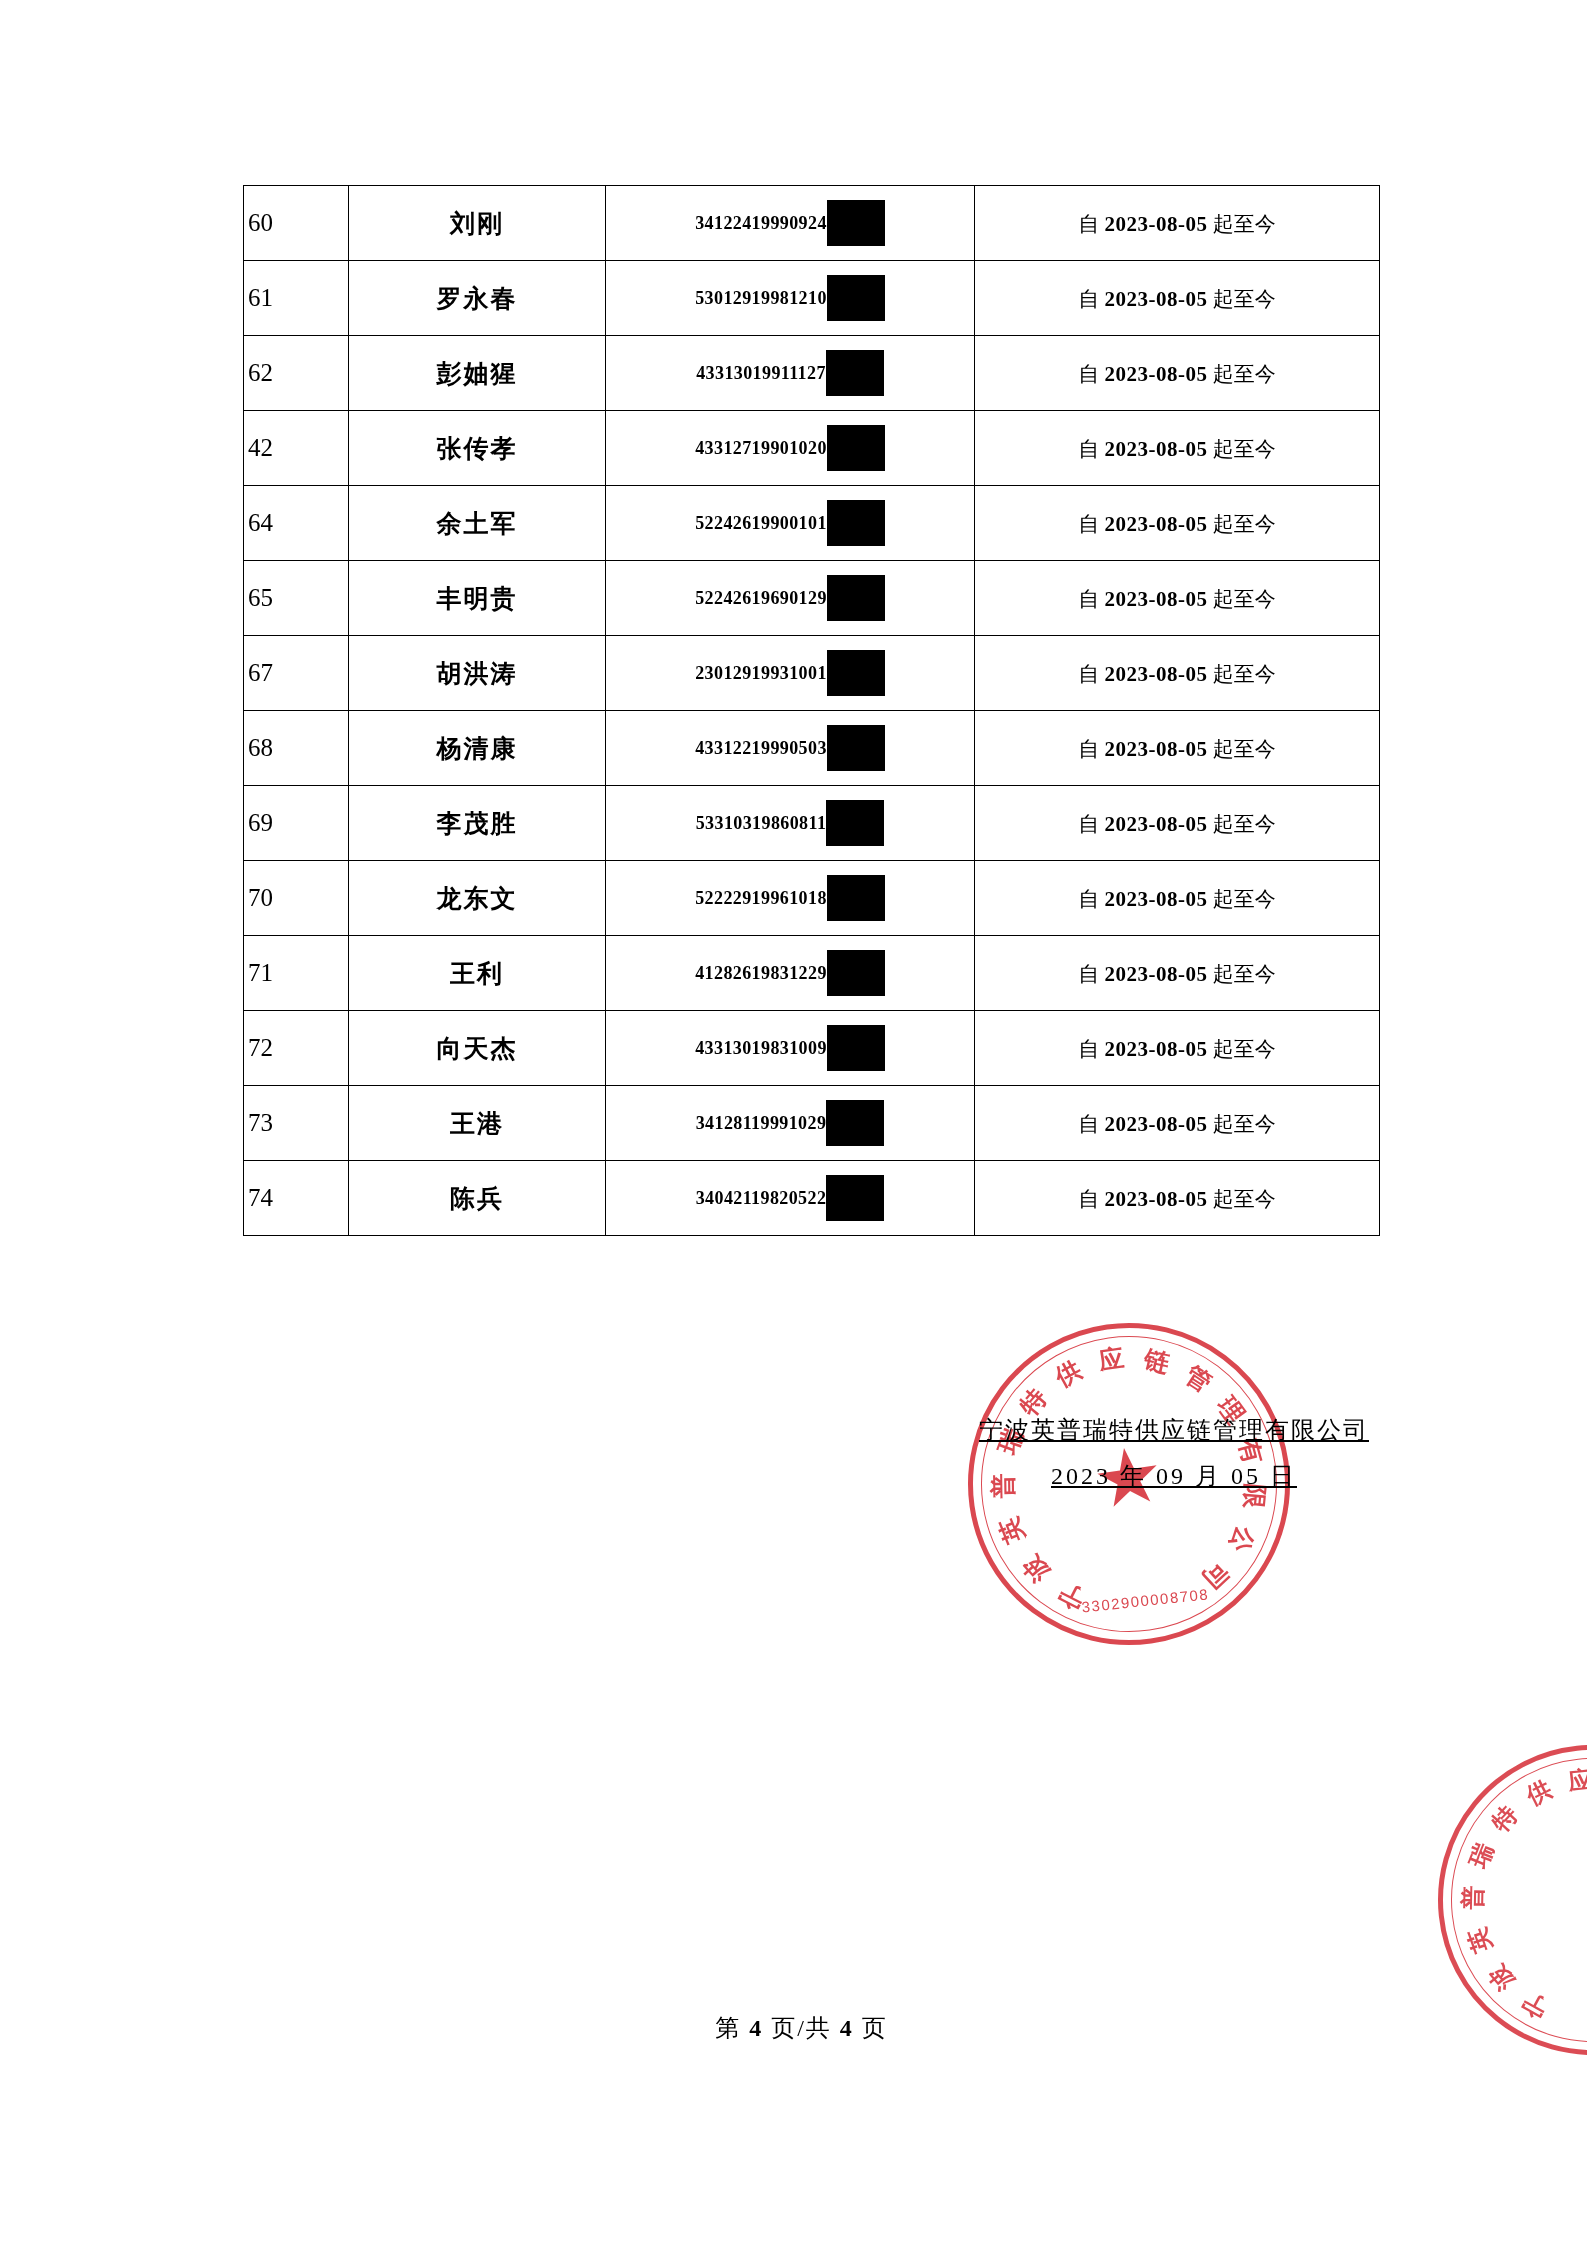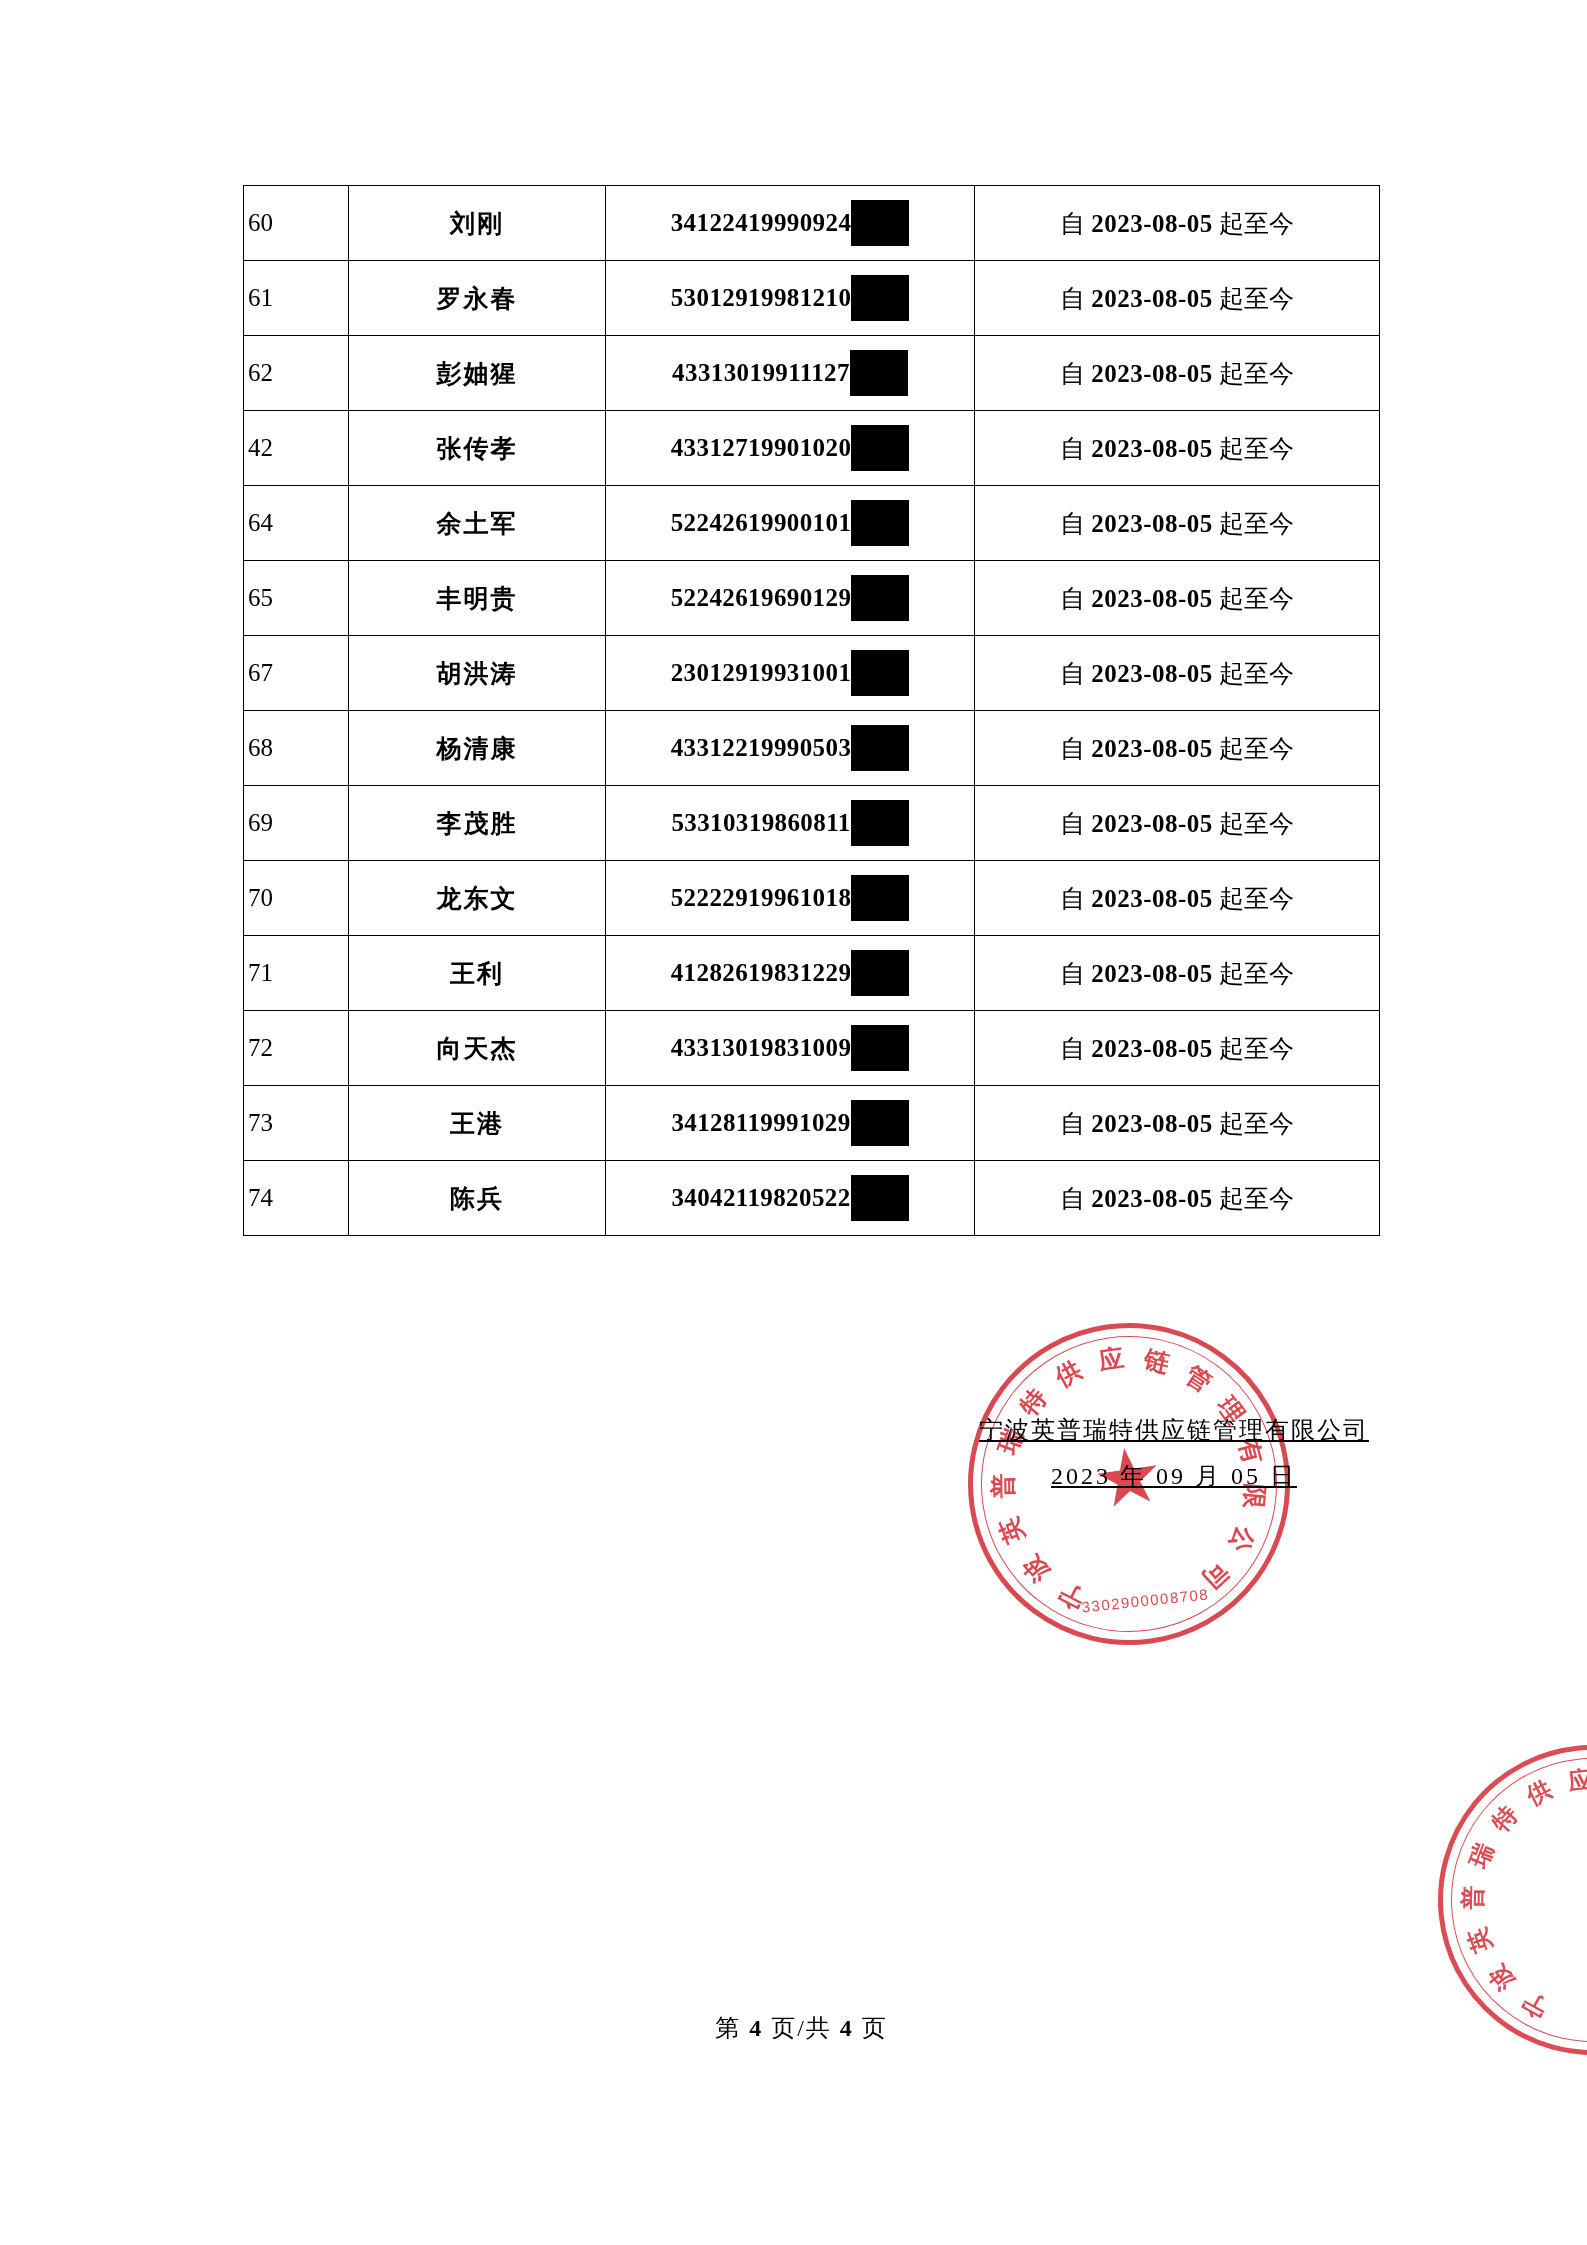--- a/index.html
+++ b/index.html
@@ -45,34 +45,34 @@
 
   .id-wrap {
     display: inline-flex;
     align-items: center;
     justify-content: center;
     white-space: nowrap;
   }
   .id-digits {
     font-weight: bold;
     letter-spacing: 0.4px;
-    font-size: 25px;
+    font-size: 18px;
   }
   .redaction {
     display: inline-block;
     width: 58px;
     height: 46px;
     background: #000000;
     vertical-align: middle;
     margin-left: 0px;
   }
 
   .date-cell-inner {
     white-space: nowrap;
-    font-size: 25px;
+    font-size: 21px;
     margin-top: 8px;
   }
   .date-cell-inner .d-strong {
     font-weight: bold;
     letter-spacing: 0.5px;
   }
 
   
   .sign-block {
     position: absolute;

